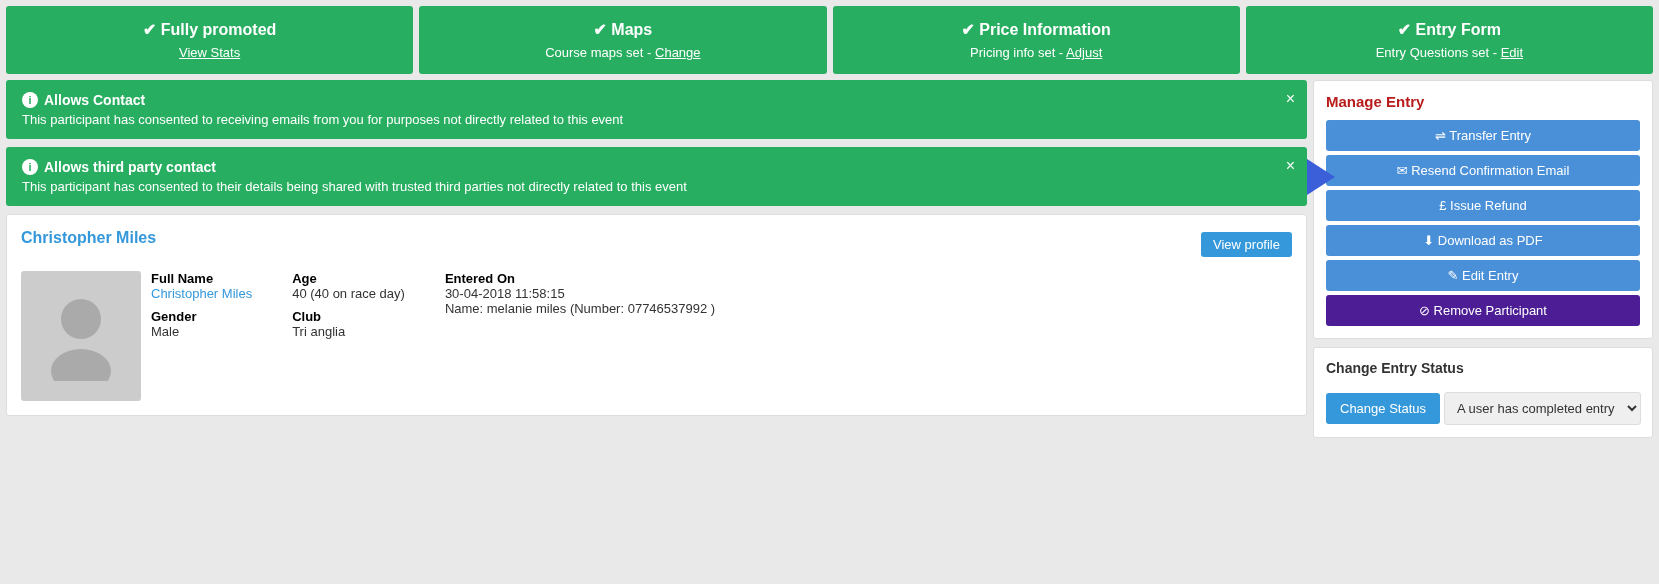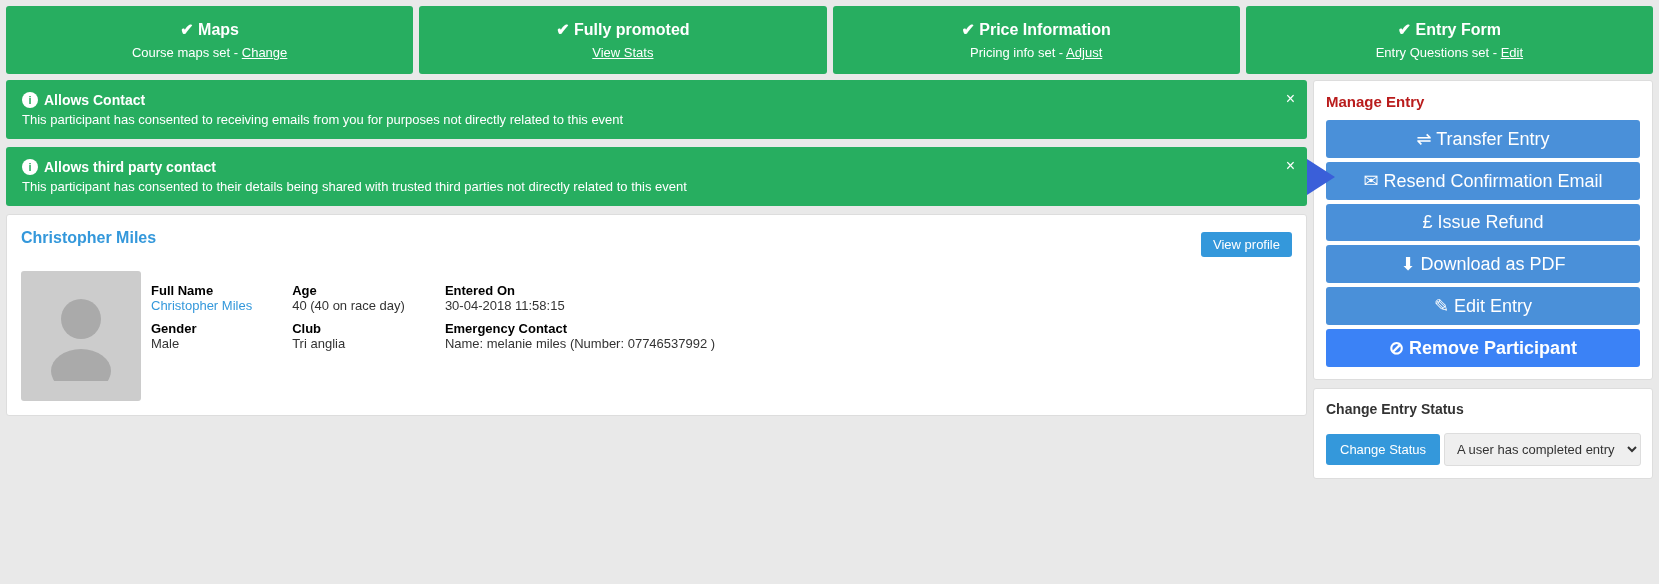--- a/index.html
+++ b/index.html
@@ -133,21 +133,21 @@
       flex: 1;
     }
 
     .info-col .field-label {
       font-weight: bold;
       font-size: 13px;
       margin-top: 8px;
     }
 
     .info-col .field-label:first-child {
-      margin-top: 12px;
+      margin-top: 0;
     }
 
     .info-col .field-value {
       font-size: 13px;
       color: #333;
     }
 
     .info-col .field-value.link {
       color: #3498db;
     }
@@ -174,27 +174,26 @@
     .action-btn {
       display: block;
       width: 100%;
       padding: 8px;
       margin-bottom: 4px;
       background: #4a90d9;
       color: white;
       border: none;
       border-radius: 3px;
       cursor: pointer;
-      font-size: 18px;
+      font-size: 13px;
       text-align: center;
     }
 
     .action-btn.red {
-      background: #3b82f6;
-      font-weight: bold;
+      background: #4c1d95;
     }
 
     .action-btn:last-child {
       margin-bottom: 0;
     }
 
     .change-status-box {
       background: white;
       border: 1px solid #ddd;
       border-radius: 3px;
@@ -262,29 +261,29 @@
 
     .alert-box-wrapper {
       position: relative;
     }
   </style>
 </head>
 <body>
 
 <div class="top-bar">
   <div class="status-card">
+    <div class="title">✔ Fully promoted</div>
+    <div class="subtitle">
+      <a>View Stats</a>
+    </div>
+  </div>
+  <div class="status-card">
     <div class="title">✔ Maps</div>
     <div class="subtitle">
       <span>Course maps set - </span><a>Change</a>
-    </div>
-  </div>
-  <div class="status-card">
-    <div class="title">✔ Fully promoted</div>
-    <div class="subtitle">
-      <a>View Stats</a>
     </div>
   </div>
   <div class="status-card">
     <div class="title">✔ Price Information</div>
     <div class="subtitle">
       <span>Pricing info set - </span><a>Adjust</a>
     </div>
   </div>
   <div class="status-card">
     <div class="title">✔ Entry Form</div>
@@ -341,21 +340,20 @@
           </div>
           <div class="info-col">
             <div class="field-label">Age</div>
             <div class="field-value">40 (40 on race day)</div>
             <div class="field-label">Club</div>
             <div class="field-value">Tri anglia</div>
           </div>
           <div class="info-col">
             <div class="field-label">Entered On</div>
             <div class="field-value">30-04-2018 11:58:15</div>
-            <div class="field-label">Emergency Contact</div>
             <div class="field-value">Name: melanie miles (Number: 07746537992 )</div>
           </div>
         </div>
       </div>
     </div>
   </div>
 
   <div class="right-panel">
     <div class="manage-entry-box">
       <h3>Manage Entry</h3>

